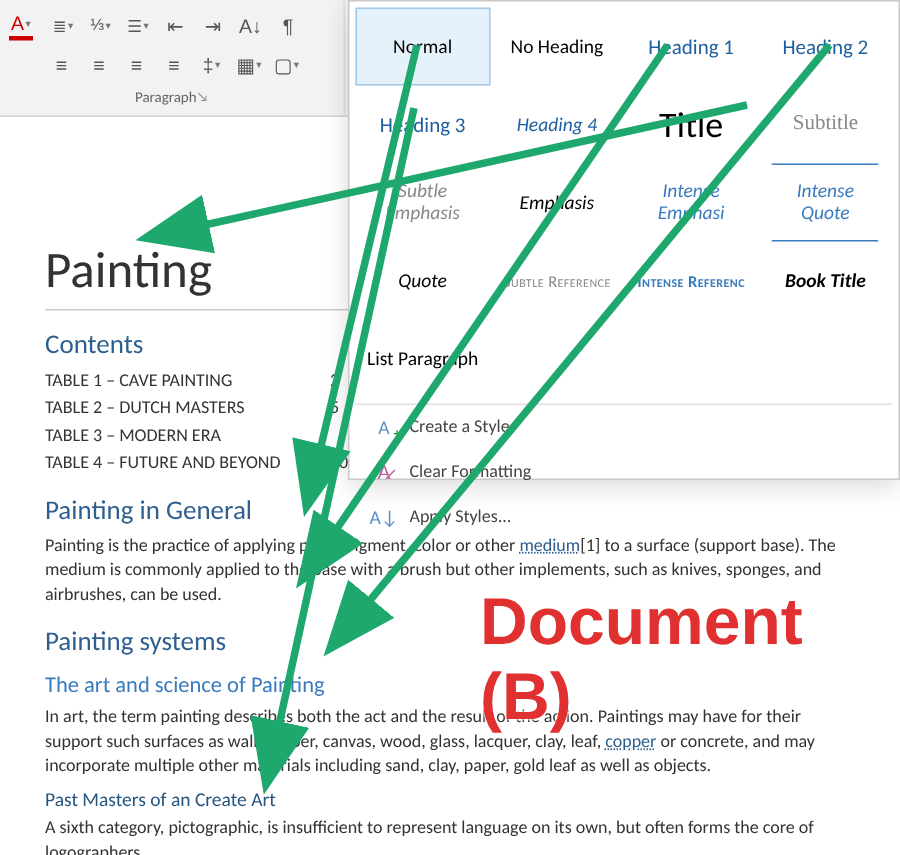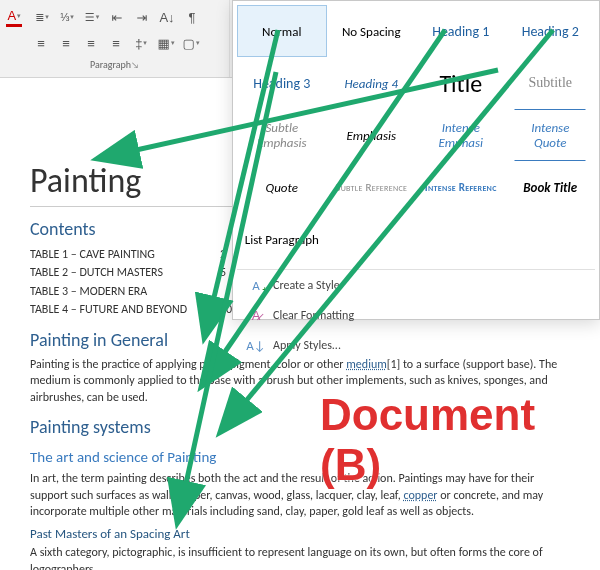--- a/index.html
+++ b/index.html
@@ -86,21 +86,21 @@
     <div class="group-label">
       <span>Paragraph</span>
       <span class="expand">↘</span>
     </div>
   </div>
 </div>
 
 <div class="styles-panel">
   <div class="styles-grid" id="styles-grid">
       <div class="style-cell normal selected">Normal</div>
-      <div class="style-cell nospacing">No Spacing</div>
+      <div class="style-cell nospacing">No Heading</div>
       <div class="style-cell heading1">Heading 1</div>
       <div class="style-cell heading2">Heading 2</div>
       <div class="style-cell heading3">Heading 3</div>
       <div class="style-cell heading4">Heading 4</div>
       <div class="style-cell title">Title</div>
       <div class="style-cell subtitle">Subtitle</div>
       <div class="style-cell subtle-emphasis">Subtle Emphasis</div>
       <div class="style-cell emphasis">Emphasis</div>
       <div class="style-cell intense-emphasis">Intense Emphasi</div>
       <div class="style-cell intense-quote">Intense Quote</div>
@@ -156,21 +156,21 @@
   <div class="body-text">
     <span>Painting is the practice of applying paint, pigment, color or other </span><a class="doclink">medium</a><span>[1]</span><span> to a surface (support base). The medium is commonly applied to the base with a brush but other implements, such as knives, sponges, and airbrushes, can be used.</span>
   </div>
 
   <div class="h1">Painting systems</div>
   <div class="h2">The art and science of Painting</div>
   <div class="body-text">
     <span>In art, the term painting describes both the act and the result of the action. Paintings may have for their support such surfaces as walls, paper, canvas, wood, glass, lacquer, clay, leaf, </span><a class="doclink">copper</a><span> or concrete, and may incorporate multiple other materials including sand, clay, paper, gold leaf as well as objects.</span>
   </div>
 
-  <div class="h3">Past Masters of an Spacing Art</div>
+  <div class="h3">Past Masters of an Create Art</div>
   <div class="body-text">A sixth category, pictographic, is insufficient to represent language on its own, but often forms the core of logographers.</div>
 </div>
 
 <div class="overlay-label">Document (B)</div>
 
 <svg class="arrows">
   <defs>
     <marker id="arrowhead" markerWidth="10" markerHeight="8" refX="8" refY="4" orient="auto">
       <polygon points="0 0, 10 4, 0 8" fill="#1fa86e"></polygon>
     </marker>

